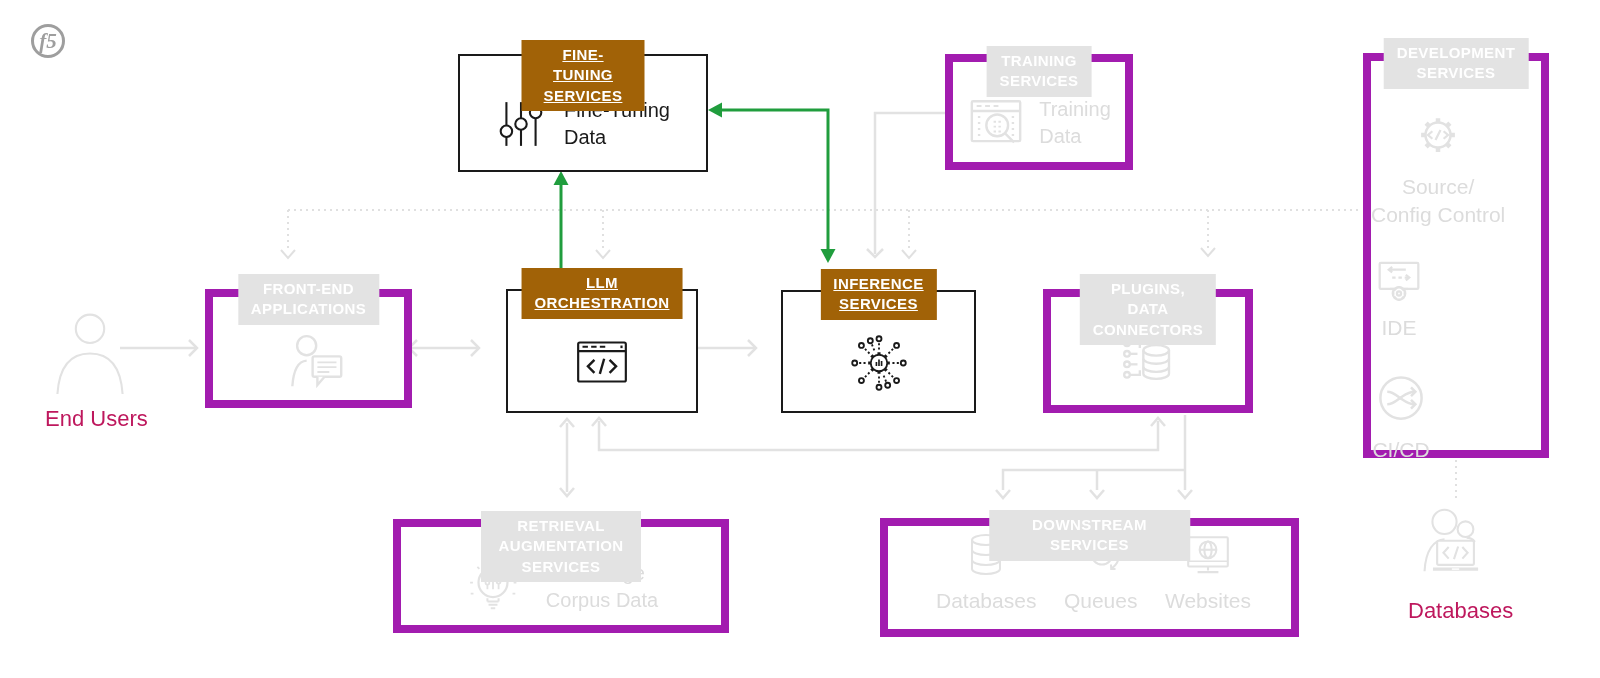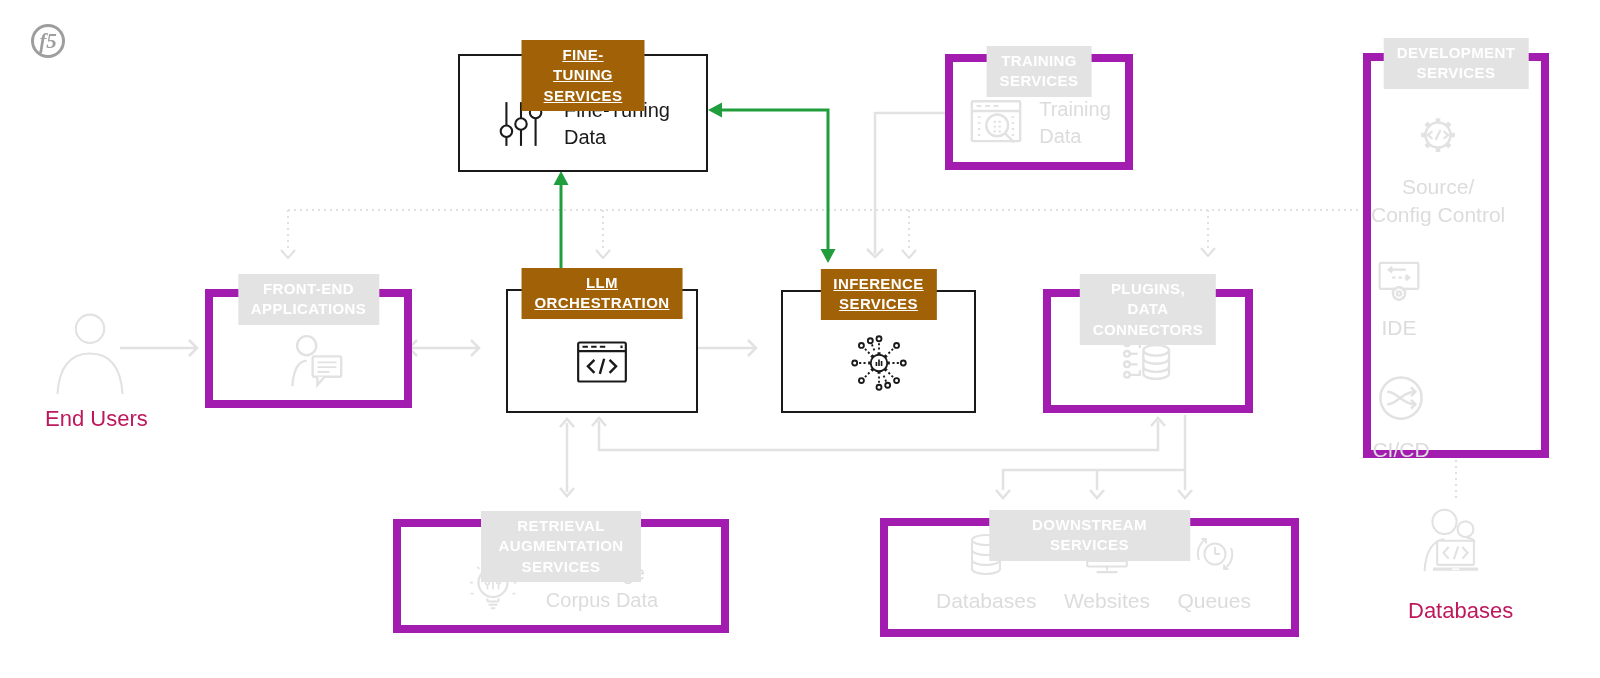--- a/index.html
+++ b/index.html
@@ -321,43 +321,43 @@
             <ellipse cx="24" cy="9" rx="14" ry="5"></ellipse>
             <path d="M10 9 V38 C10 40.8 16.3 43 24 43 C31.7 43 38 40.8 38 38 V9"></path>
             <path d="M10 19 C10 21.8 16.3 24 24 24 C31.7 24 38 21.8 38 19"></path>
             <path d="M10 29 C10 31.8 16.3 34 24 34 C31.7 34 38 31.8 38 29"></path>
           </svg>
         </span>
         <span class="nlabel">Databases</span>
       </div>
       <div class="rowitem">
         <span class="icon">
+          <svg width="50" height="50" viewBox="0 0 50 50" fill="none" stroke="currentColor" stroke-width="2">
+            <circle cx="26" cy="25" r="10.5"></circle>
+            <path d="M26 25 V18 M26 25 H31"></path>
+            <path d="M10 31 A17 17 0 0 1 16.5 10.5"></path>
+            <path d="M12.5 10 L16.8 10 L17 14.5"></path>
+            <path d="M42 19 A17 17 0 0 1 35.5 39.5"></path>
+            <path d="M39.5 40 L35.2 40 L35 35.5"></path>
+          </svg>
+        </span>
+        <span class="nlabel">Queues</span>
+      </div>
+      <div class="rowitem">
+        <span class="icon">
           <svg width="50" height="46" viewBox="0 0 48 44" fill="none" stroke="currentColor" stroke-width="2">
             <rect x="5" y="4" width="38" height="28" rx="1"></rect>
             <circle cx="24" cy="16" r="8"></circle>
             <ellipse cx="24" cy="16" rx="3.5" ry="8"></ellipse>
             <path d="M16 16 H32"></path>
             <path d="M5 27 H43" stroke-width="1.6"></path>
             <path d="M24 32 V36 M14 37.5 H34"></path>
           </svg>
         </span>
         <span class="nlabel">Websites</span>
-      </div>
-      <div class="rowitem">
-        <span class="icon">
-          <svg width="50" height="50" viewBox="0 0 50 50" fill="none" stroke="currentColor" stroke-width="2">
-            <circle cx="26" cy="25" r="10.5"></circle>
-            <path d="M26 25 V18 M26 25 H31"></path>
-            <path d="M10 31 A17 17 0 0 1 16.5 10.5"></path>
-            <path d="M12.5 10 L16.8 10 L17 14.5"></path>
-            <path d="M42 19 A17 17 0 0 1 35.5 39.5"></path>
-            <path d="M39.5 40 L35.2 40 L35 35.5"></path>
-          </svg>
-        </span>
-        <span class="nlabel">Queues</span>
       </div>
     </div>
   </div>
 
   <div class="figure" style="left:33px;top:312px;">
     <span class="icon" style="color:#e2e2e2;">
       <svg width="86" height="82" viewBox="0 0 80 78" fill="none" stroke="currentColor" stroke-width="2">
         <circle cx="40" cy="16" r="13.5"></circle>
         <path d="M9 78 C11 48 25 39.5 40 39.5 C55 39.5 69 48 71 78"></path>
       </svg>

